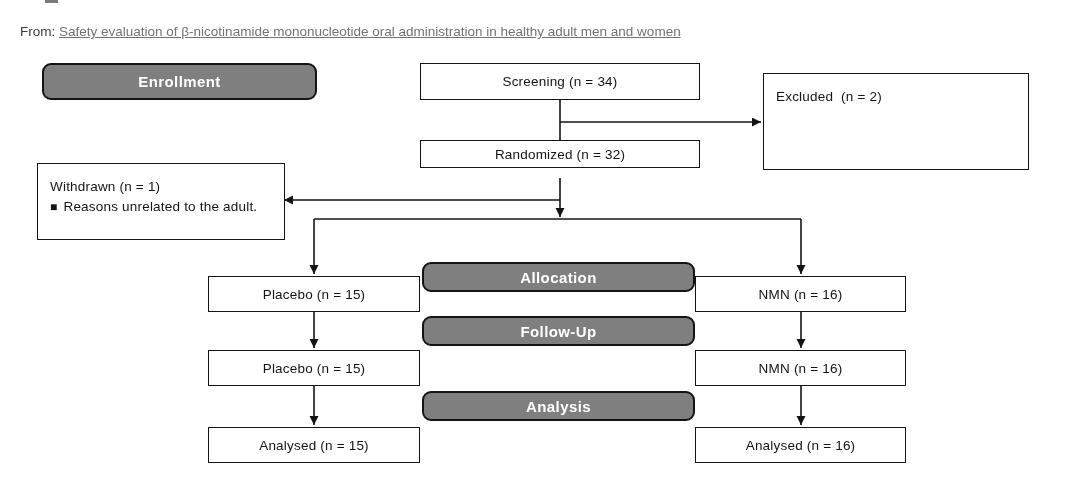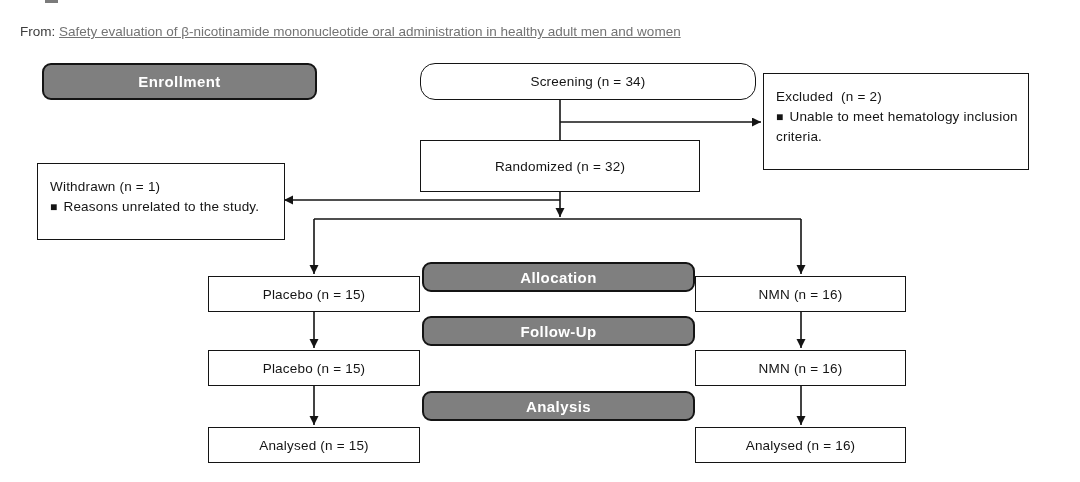--- a/index.html
+++ b/index.html
@@ -76,22 +76,22 @@
   }
   .note .note-title { white-space: pre-wrap; }
   .note .bullet { font-size: 12px; margin-right: 6px; }
 
   
   .stage-enrollment { left: 30px;  top: 63px;  width: 275px; height: 37px; margin-left: 12px; }
   .stage-allocation { left: 422px; top: 238px; width: 273px; height: 30px; margin-top: 24px; }
   .stage-followup   { left: 422px; top: 316px; width: 273px; height: 30px; }
   .stage-analysis   { left: 422px; top: 391px; width: 273px; height: 30px; }
 
-  .node-screening   { left: 420px; top: 63px;  width: 336px; height: 37px; border-radius: 15px; }
-  .node-randomized  { left: 420px; top: 140px; width: 280px; height: 52px; }
+  .node-screening   { left: 420px; top: 63px;  width: 280px; height: 37px; }
+  .node-randomized  { left: 420px; top: 140px; width: 280px; height: 28px; }
   .node-placebo1    { left: 208px; top: 276px; width: 212px; height: 36px; }
   .node-nmn1        { left: 695px; top: 276px; width: 211px; height: 36px; }
   .node-placebo2    { left: 208px; top: 350px; width: 212px; height: 36px; }
   .node-nmn2        { left: 695px; top: 350px; width: 211px; height: 36px; }
   .node-analysed1   { left: 208px; top: 427px; width: 212px; height: 36px; text-align: center; }
   .node-analysed2   { left: 695px; top: 427px; width: 211px; height: 36px; }
 
   .note-excluded    { left: 763px; top: 73px;  width: 266px; height: 97px; }
   .note-withdrawn   { left: 37px;  top: 163px; width: 248px; height: 77px; }
 </style>
@@ -137,21 +137,20 @@
   <div class="node node-randomized">Randomized (n = 32)</div>
   <div class="node node-placebo1">Placebo (n = 15)</div>
   <div class="node node-nmn1">NMN (n = 16)</div>
   <div class="node node-placebo2">Placebo (n = 15)</div>
   <div class="node node-nmn2">NMN (n = 16)</div>
   <div class="node node-analysed1">Analysed (n = 15)</div>
   <div class="node node-analysed2">Analysed (n = 16)</div>
 
   <div class="note note-excluded">
     <div class="note-title">Excluded  (n = 2)</div>
-    <div><span class="bullet">■</span><span>Unable to meet hematology inclusion criteria.</span></div>
   </div>
 
   <div class="note note-withdrawn">
     <div class="note-title">Withdrawn (n = 1)</div>
-    <div><span class="bullet">■</span><span>Reasons unrelated to the study.</span></div>
+    <div><span class="bullet">■</span><span>Reasons unrelated to the adult.</span></div>
   </div>
 
 </div>
 
 </body></html>

